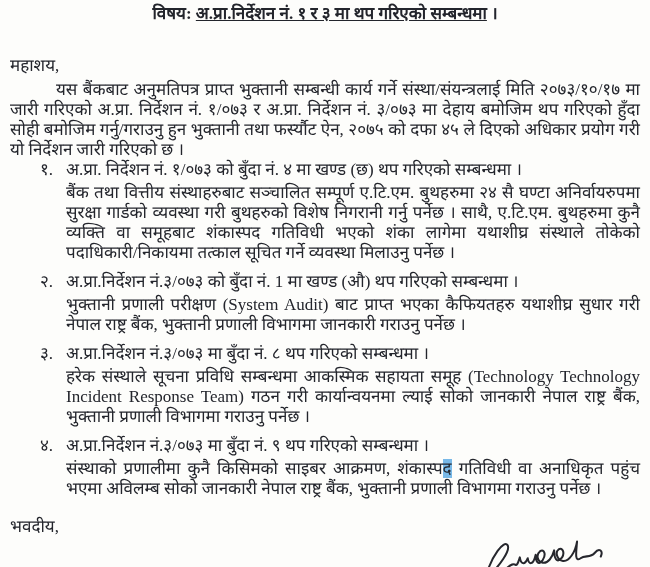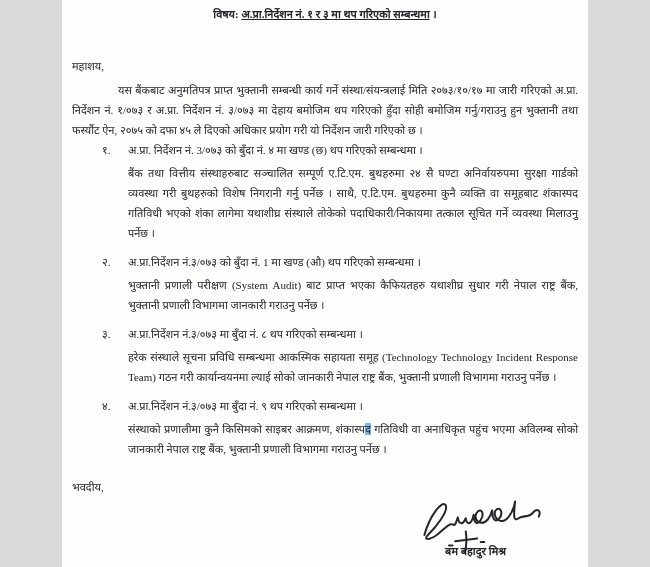--- a/index.html
+++ b/index.html
@@ -1,23 +1,23 @@
 <!DOCTYPE html>
 <html style="--paper: #fdfdfb; --ink: #23252c; --highlight: #79b9e8;"><head>
 <meta charset="utf-8">
 <style>
   html,body{margin:0;padding:0;background:#d9d9d9;}
   .sheet{
     position:relative;
-    width:526px;height:567px;
+    width:650px;height:567px;
     margin:0 auto;
     background:var(--paper,#fdfdfb);
     color:var(--ink,#23252c);
     font-family:"Liberation Serif","DejaVu Serif",serif;
-    font-size:11px;
+    font-size:17px;
     line-height:20px;
     overflow:hidden;
     box-sizing:border-box;
     padding:4px 10px 0 10px;
   }
   .subject-line{
     text-align:center;
     font-weight:bold;
     margin-bottom:7px;
     white-space:nowrap;
@@ -75,21 +75,21 @@
     <span class="subject-underline">अ.प्रा.निर्देशन नं. १ र ३ मा थप गरिएको सम्बन्धमा</span><span> ।</span>
   </div>
 
   <div class="salutation">महाशय,</div>
 
   <div class="intro">यस बैंकबाट अनुमतिपत्र प्राप्त भुक्तानी सम्बन्धी कार्य गर्ने संस्था/संयन्त्रलाई मिति २०७३/१०/१७ मा जारी गरिएको अ.प्रा. निर्देशन नं. १/०७३ र अ.प्रा. निर्देशन नं. ३/०७३ मा देहाय बमोजिम थप गरिएको हुँदा सोही बमोजिम गर्नु/गराउनु हुन भुक्तानी तथा फर्स्यौट ऐन, २०७५ को दफा ४५ ले दिएको अधिकार प्रयोग गरी यो निर्देशन जारी गरिएको छ ।</div>
 
   <div class="item">
     <div class="item-head">
       <span class="item-num">१.</span>
-      <span class="item-title">अ.प्रा. निर्देशन नं. 3/०७३ को बुँदा नं. ४ मा खण्ड (छ) थप गरिएको सम्बन्धमा ।</span>
+      <span class="item-title">अ.प्रा. निर्देशन नं. १/०७३ को बुँदा नं. ४ मा खण्ड (छ) थप गरिएको सम्बन्धमा ।</span>
     </div>
     <div class="item-body">बैंक तथा वित्तीय संस्थाहरुबाट सञ्चालित सम्पूर्ण ए.टि.एम. बुथहरुमा २४ सै घण्टा अनिर्वायरुपमा सुरक्षा गार्डको व्यवस्था गरी बुथहरुको विशेष निगरानी गर्नु पर्नेछ । साथै, ए.टि.एम. बुथहरुमा कुनै व्यक्ति वा समूहबाट शंकास्पद गतिविधी भएको शंका लागेमा यथाशीघ्र संस्थाले तोकेको पदाधिकारी/निकायमा तत्काल सूचित गर्ने व्यवस्था मिलाउनु पर्नेछ ।</div>
   </div>
 
   <div class="item">
     <div class="item-head">
       <span class="item-num">२.</span>
       <span class="item-title">अ.प्रा.निर्देशन नं.३/०७३ को बुँदा नं. 1 मा खण्ड (औ) थप गरिएको सम्बन्धमा ।</span>
     </div>
     <div class="item-body">भुक्तानी प्रणाली परीक्षण (System Audit) बाट प्राप्त भएका कैफियतहरु यथाशीघ्र सुधार गरी नेपाल राष्ट्र बैंक, भुक्तानी प्रणाली विभागमा जानकारी गराउनु पर्नेछ ।</div>

